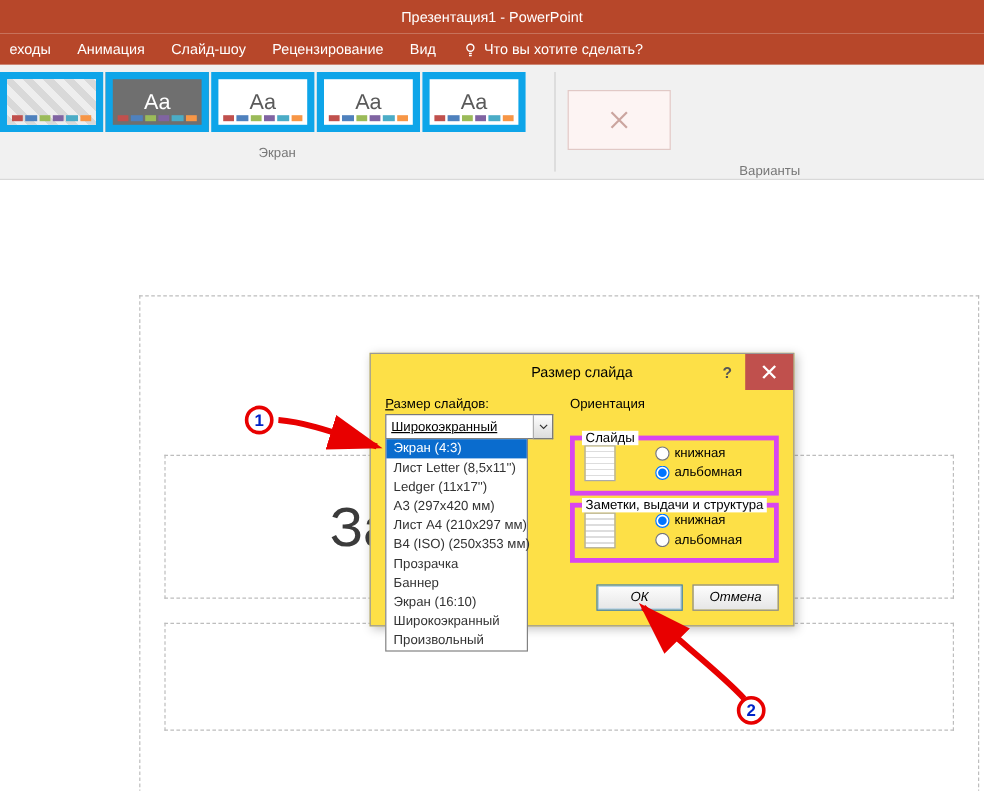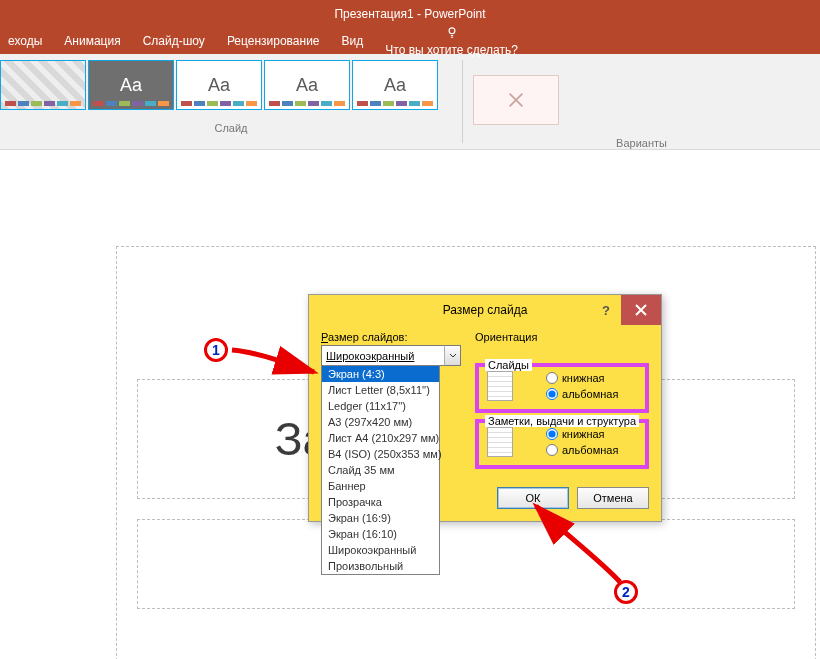--- a/index.html
+++ b/index.html
@@ -1,27 +1,27 @@
 <!DOCTYPE html>
 <html><head>
 <meta charset="utf-8">
 <style>
   * { box-sizing: border-box; margin: 0; padding: 0; font-family: "Segoe UI", Tahoma, sans-serif; }
   body { width: 820px; height: 659px; background: #fff; overflow: hidden; position: relative; }
 
   .titlebar { height: 28px; background: #b7472a; color: #fff; text-align: center; font-size: 12px; line-height: 28px; }
   .ribbon-tabs { height: 26px; background: #b7472a; display: flex; align-items: center; gap: 22px; padding-left: 8px; color: #fff; font-size: 12px; }
   .ribbon-tabs .tab { cursor: pointer; }
-  .tellme { display: flex; align-items: center; gap: 4px; flex-direction: column; }
+  .tellme { display: flex; align-items: center; gap: 4px; }
   .tellme-icon { width: 14px; height: 14px; }
 
   .ribbon-body { height: 96px; background: #f1f1f1; border-bottom: 1px solid #d9d9d9; display: flex; }
   .themes-group { display: flex; flex-direction: column; justify-content: flex-start; width: 462px; }
   .themes-row { display: flex; gap: 2px; padding: 6px 0 0 0; }
-  .theme-thumb { width: 86px; height: 50px; border: 1px solid #0ea5e9; background: #fff; position: relative; display: flex; align-items: center; justify-content: center; font-family: Georgia, serif; }
+  .theme-thumb { width: 86px; height: 50px; border: 6px solid #0ea5e9; background: #fff; position: relative; display: flex; align-items: center; justify-content: center; font-family: Georgia, serif; }
   .theme-thumb.gray { background: #6f6f6f; color: #fff; }
   .theme-thumb.pat::before { content: ""; position: absolute; inset: 0; background:
       repeating-linear-gradient(45deg,#d9d9d9 0 6px,#eee 6px 12px); }
   .theme-thumb .aa { font-size: 18px; z-index: 1; color: #5a5a5a; }
   .theme-thumb.gray .aa { color: #fff; }
   .theme-thumb .accentbar { position:absolute; left:4px; right:4px; bottom:3px; height:5px; display:flex; gap:2px;}
   .theme-thumb .accentbar span{ flex:1; }
   .theme-thumb .accentbar span:nth-child(1){background:#c0504d;}
   .theme-thumb .accentbar span:nth-child(2){background:#4f81bd;}
   .theme-thumb .accentbar span:nth-child(3){background:#9bbb59;}
@@ -60,21 +60,21 @@
   .dropdown .item.sel { background:#0a6cce; color:#fff; }
 
   .fieldset { border:4px solid #d946ef; padding:4px 8px 8px 8px; margin-bottom:6px; position:relative; font-size:11px;}
   .fieldset .legend { position:absolute; top:-8px; left:6px; background:#fff; padding:0 3px; font-size:11px;}
   .orient-row { display:flex; align-items:center; gap:6px; }
   .page-icon { width:26px; height:30px; border:1px solid #aaa; background:repeating-linear-gradient(#fff 0 4px,#ddd 4px 5px); }
   .radio-col { display:flex; flex-direction:column; gap:4px; }
   .radio { display:flex; align-items:center; gap:4px; font-size:11px;padding-left:27px;}
   .radio input { margin:0; width:12px; height:12px;}
 
-  .dlg-buttons { display:flex; gap:8px; justify-content:flex-end; padding:0 12px 12px 0;}
+  .dlg-buttons { display:flex; gap:8px; justify-content:flex-end; padding:0 12px 12px 0;font-style:italic;}
   .btn { min-width:72px; height:22px; border:1px solid #8a8a8a; background:linear-gradient(#fdfdfd,#e6e6e6); font-size:11px; display:flex;align-items:center;justify-content:center;}
   .btn.primary { border:1px solid #3c7fb1; box-shadow: 0 0 0 1px #a2c7e4 inset;}
 
   
   .badge { position:absolute; width:24px; height:24px; border:3px solid #e80000; border-radius:50%; background:#fff; color:#0023c7; font-weight:bold; display:flex;align-items:center;justify-content:center; font-size:14px; z-index:100;}
   .arrow { position:absolute; z-index:95; }
 </style>
 </head>
 <body>
 
@@ -148,21 +148,21 @@
         <div class="accentbar">
             <span></span>
             <span></span>
             <span></span>
             <span></span>
             <span></span>
             <span></span>
           </div>
       </div>
     </div>
-    <div class="group-label">Слайд</div>
+    <div class="group-label">Экран</div>
   </div>
   <div class="group-sep"></div>
   <div class="variants-group">
     <div class="variant-thumb">
       <svg viewBox="0 0 24 24">
           <path d="M5 5l14 14M19 5L5 19"></path>
         </svg>
     </div>
     <div class="group-label">Варианты</div>
   </div>
@@ -202,24 +202,22 @@
                 <path d="M1 2l3 3 3-3" fill="none" stroke="#333"></path>
               </svg>
           </div>
           <div class="dropdown">
             <div class="item sel">Экран (4:3)</div>
             <div class="item">Лист Letter (8,5x11'')</div>
             <div class="item">Ledger (11x17'')</div>
             <div class="item">A3 (297x420 мм)</div>
             <div class="item">Лист A4 (210x297 мм)</div>
             <div class="item">B4 (ISO) (250x353 мм)</div>
-            <div class="item">Слайд 35 мм</div>
+            <div class="item">Прозрачка</div>
             <div class="item">Баннер</div>
-            <div class="item">Прозрачка</div>
-            <div class="item">Экран (16:9)</div>
             <div class="item">Экран (16:10)</div>
             <div class="item">Широкоэкранный</div>
             <div class="item">Произвольный</div>
           </div>
         </div>
       </div>
       <div style="flex:1">
         <div style="margin-bottom:20px;">Ориентация</div>
         <div class="fieldset">
           <div class="legend">Слайды</div>

